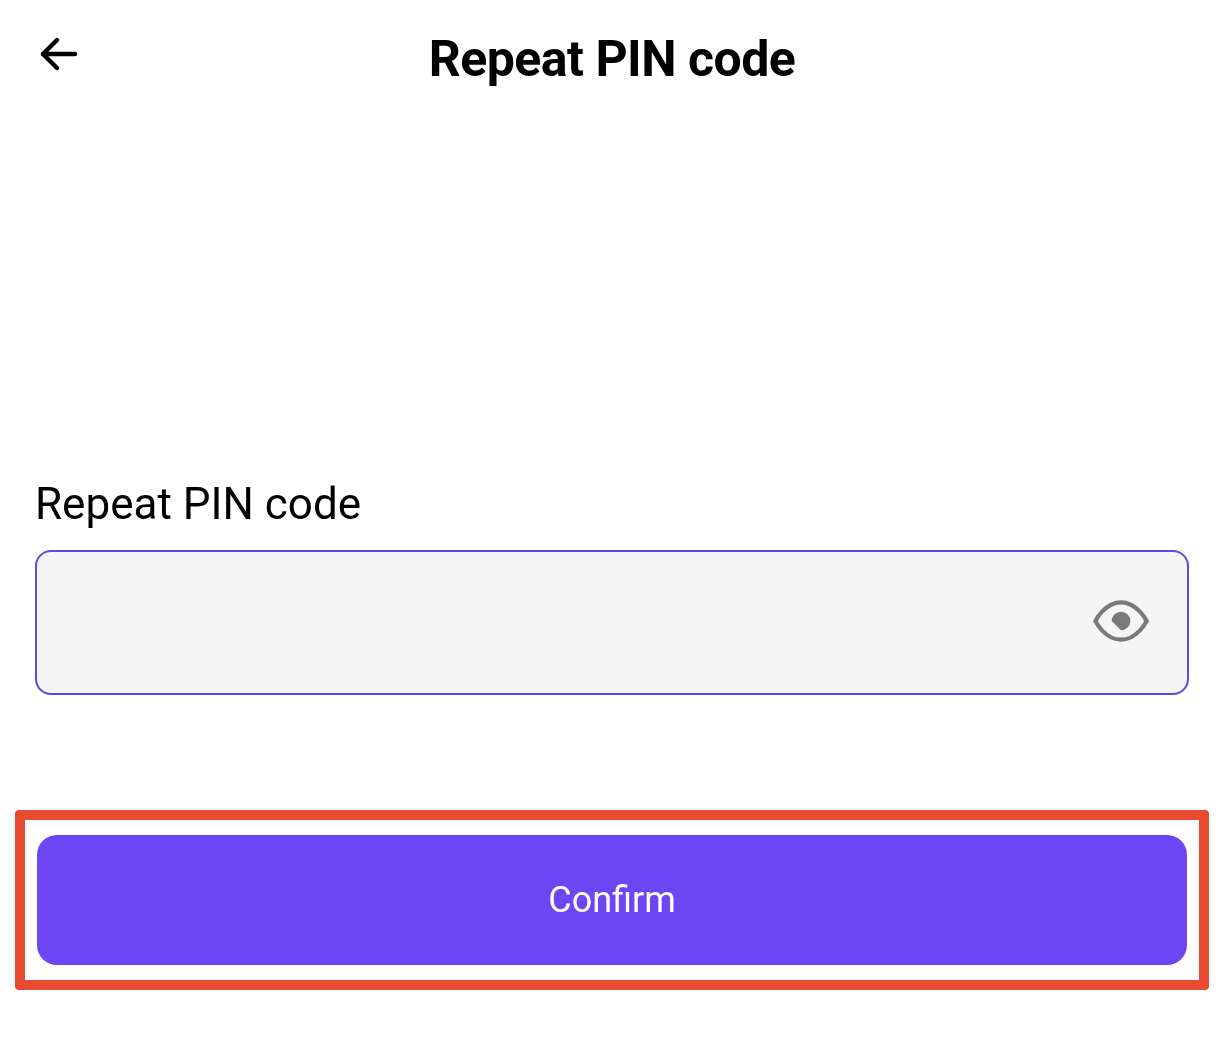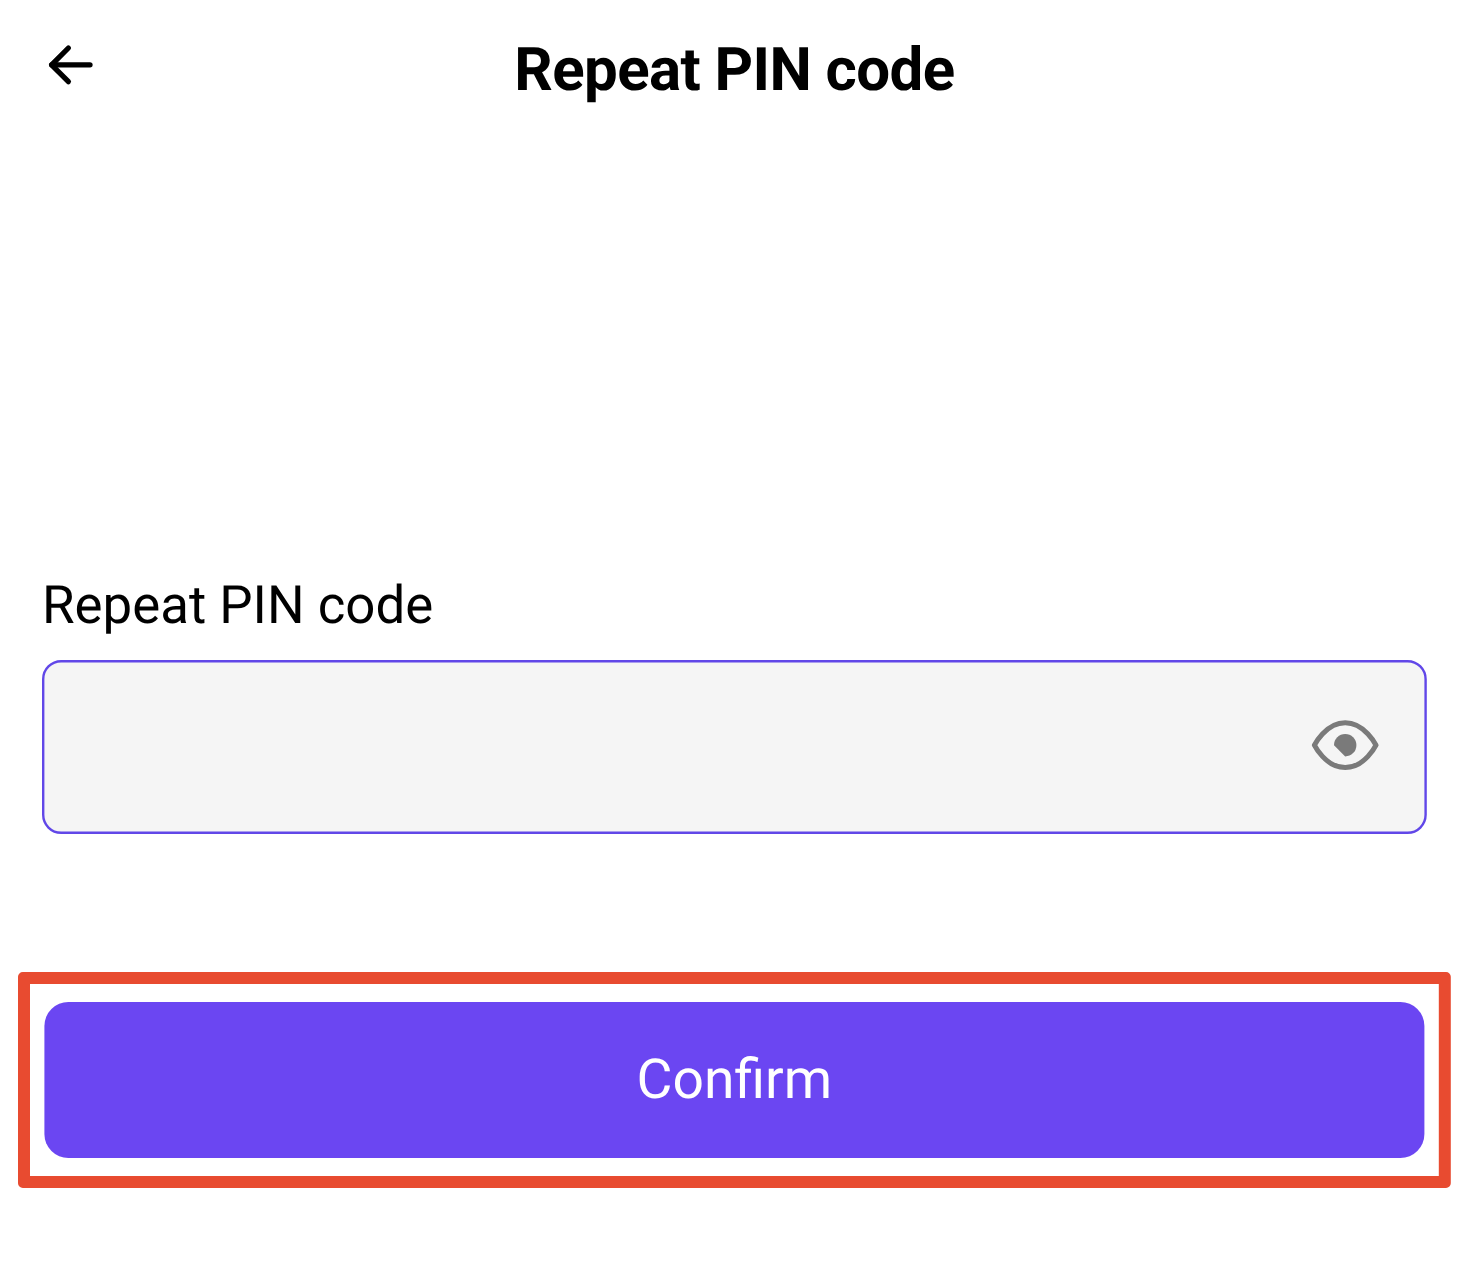--- a/index.html
+++ b/index.html
@@ -101,21 +101,21 @@
       padding: 15px 12px;
     }
     
     .confirm-button {
       width: 100%;
       height: 130px;
       background: #6b46f2;
       border: none;
       border-radius: 20px;
       color: #ffffff;
-      font-size: 46px;
+      font-size: 36px;
       font-weight: 400;
       cursor: pointer;
       font-family: inherit;
     }
   </style>
 </head>
 <body>
 
 <div class="header">
   <div class="back-button">

